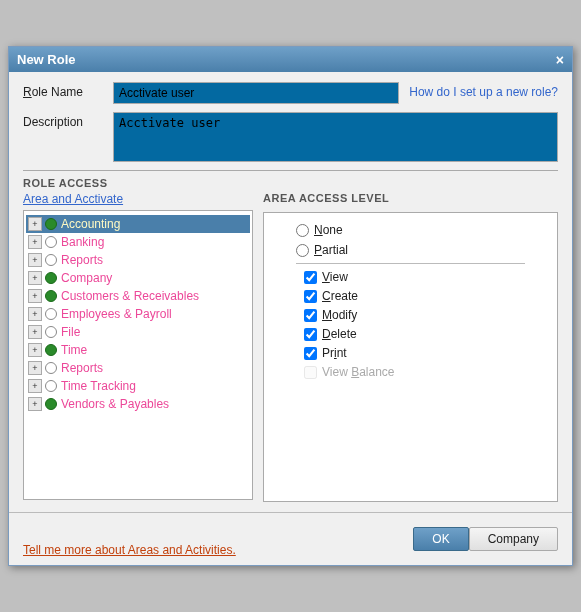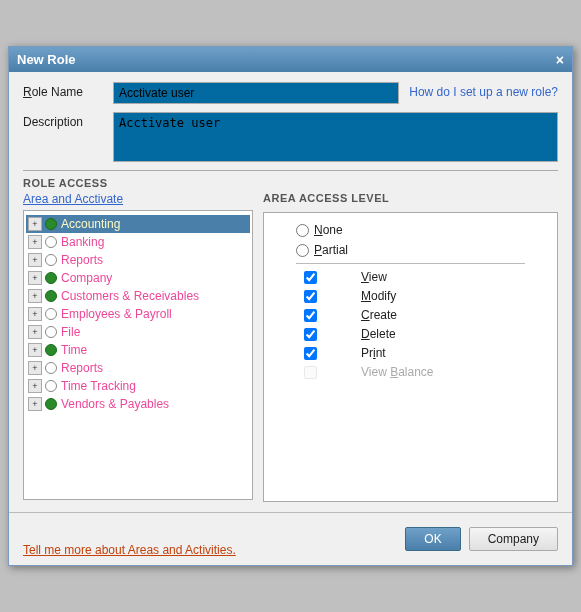--- a/index.html
+++ b/index.html
@@ -185,21 +185,20 @@
       color: #222;
     }
     .radio-row label span {
       text-decoration: underline;
     }
     .checkbox-row {
       display: flex;
       align-items: center;
       margin-bottom: 5px;
       margin-left: 8px;
-      gap: 39px;
     }
     .checkbox-row input[type="checkbox"] {
       margin-right: 5px;
     }
     .checkbox-row label {
       font-size: 12px;
       color: #222;
     }
     .checkbox-row label span {
       text-decoration: underline;
@@ -224,21 +223,20 @@
     }
     .footer-link {
       color: #c2410c;
       font-size: 12px;
       text-decoration: underline;
       cursor: pointer;
       margin-top: 22px;
     }
     .footer-buttons {
       display: flex;
-      gap: 8px;
     }
     .btn {
       padding: 4px 18px;
       font-size: 12px;
       cursor: pointer;
       border-radius: 2px;
     }
     .btn-ok {
       background: linear-gradient(to bottom, #6fa0c8, #4a7faa);
       color: white;
@@ -374,30 +372,30 @@
           <hr class="divider-line">
 
           <div class="checkbox-row">
             <input type="checkbox" id="cb_view" checked="" style="">
             <label for="cb_view">
               <span style="text-decoration:underline">V</span>iew
             </label>
           </div>
 
           <div class="checkbox-row">
+            <input type="checkbox" id="cb_create" checked="" style="">
+            <label for="cb_create">
+              <span style="text-decoration:underline">C</span>reate
+            </label>
+          </div>
+
+          <div class="checkbox-row">
             <input type="checkbox" id="cb_modify" checked="" style="">
             <label for="cb_modify">
               <span style="text-decoration:underline">M</span>odify
-            </label>
-          </div>
-
-          <div class="checkbox-row">
-            <input type="checkbox" id="cb_create" checked="" style="">
-            <label for="cb_create">
-              <span style="text-decoration:underline">C</span>reate
             </label>
           </div>
 
           <div class="checkbox-row">
             <input type="checkbox" id="cb_delete" checked="" style="">
             <label for="cb_delete">
               <span style="text-decoration:underline">D</span>elete
             </label>
           </div>
 

